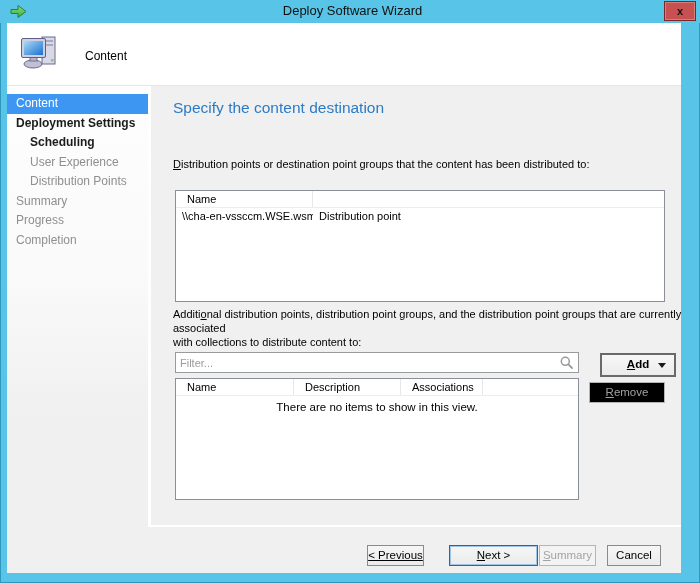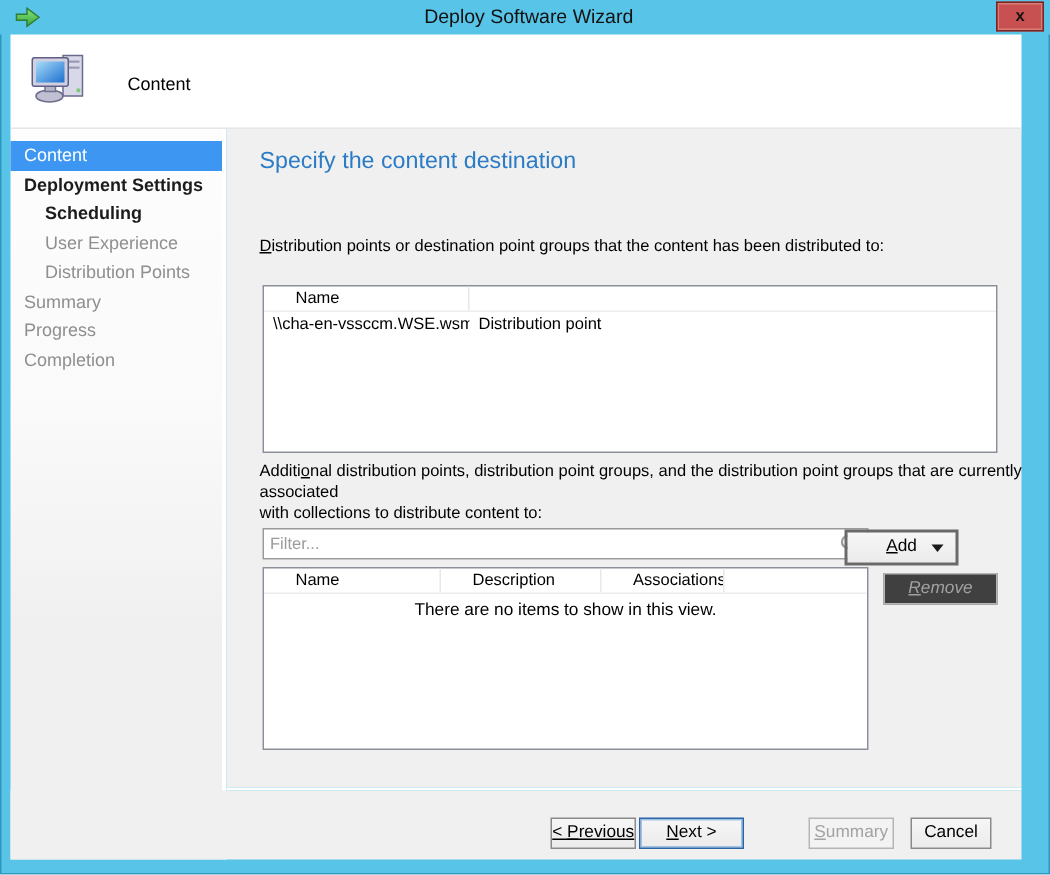--- a/index.html
+++ b/index.html
@@ -47,51 +47,51 @@
   .lbl{ position:absolute; font-size:11px; color:#000; line-height:14px; }
   .lbl-distributed{ left:22px; top:71px; width:500px; }
   .lbl-additional{ left:22px; top:221px; width:512px; }
   .acc{ text-decoration:underline; }
 
   
   .lv{ position:absolute; background:#ffffff; border:1px solid #8a8f99; }
   .lv1{ left:24px; top:104px; width:490px; height:112px; }
   .lv2{ left:24px; top:292px; width:404px; height:122px; }
   .lv-head{ display:flex; height:17px; border-bottom:1px solid #ededed; }
-  .lv-col{ font-size:11px; color:#000; padding:2px 0 0 21px; border-right:1px solid #e8e8e8;
+  .lv-col{ font-size:11px; color:#000; padding:2px 0 0 11px; border-right:1px solid #e8e8e8;
            overflow:hidden; white-space:nowrap; }
   .lv-row{ display:flex; height:16px; }
   .lv-cell{ font-size:11px; color:#000; padding:2px 0 0 6px; overflow:hidden; white-space:nowrap; }
   .lv-empty{ margin-top:5px; text-align:center; font-size:11.5px; color:#000; }
 
   
   .filterbox{ position:absolute; left:24px; top:266px; width:404px; height:21px;
               background:#fff; border:1px solid #9a9a9a; }
   .filterbox input{ position:absolute; left:4px; top:1px; width:376px; height:17px; border:none;
                     outline:none; font-family:Liberation Sans, sans-serif; font-size:11px; color:#333; background:transparent; }
   .filterbox input::placeholder{ color:#9b9b9b; opacity:1; }
   .search-icon{ position:absolute; right:4px; top:2px; }
 
   
   .btn{ position:absolute; font-size:11.5px; color:#000; text-align:center;
         background:linear-gradient(180deg,#f7f7f7,#ebebeb); border:1px solid #8e8e8e;
         cursor:default; }
-  .btn-add{ left:412px; top:267px; width:76px; height:24px; border:2px solid #6a6a6a;
-            line-height:19px; }
+  .btn-add{ left:449px; top:267px; width:76px; height:24px; border:2px solid #6a6a6a;
+            line-height:19px;font-weight:bold; }
   .btn-add .caret{ position:absolute; right:8px; top:8px; width:0; height:0;
                    border-left:4px solid transparent; border-right:4px solid transparent;
                    border-top:5px solid #1a1a1a; }
   .btn-remove{ left:438px; top:296px; width:76px; height:21px; line-height:19px;
-               border:1px solid #b5b5b5; background:#404040; color:#a0a0a0;font-style:italic; }
+               border:1px solid #b5b5b5; background:#000000; color:#a0a0a0; }
   .fbtn{ position:absolute; top:18px; height:21px; line-height:19px; font-size:11.5px;
          text-align:center; background:linear-gradient(180deg,#f6f6f6,#ebebeb);
          border:1px solid #8a8a8a; color:#000; cursor:default; }
   .fbtn.disabled{ color:#a3a3a3; border-color:#b5b5b5; background:#f3f3f3; }
   .fbtn-prev{ left:360px; width:57px;text-decoration:underline; }
-  .fbtn-next{ left:419px; width:70px; border:1px solid #2a65a8; box-shadow:inset 0 0 0 1px #9fc3e4; }
+  .fbtn-next{ left:442px; width:89px; border:1px solid #2a65a8; box-shadow:inset 0 0 0 1px #9fc3e4; }
   .fbtn-summary{ left:532px; width:57px; }
   .fbtn-cancel{ left:600px; width:54px; }
 </style>
 </head>
 <body>
 
 <div class="window">
 
   <div class="titlebar">
     <span class="wizard-arrow">

